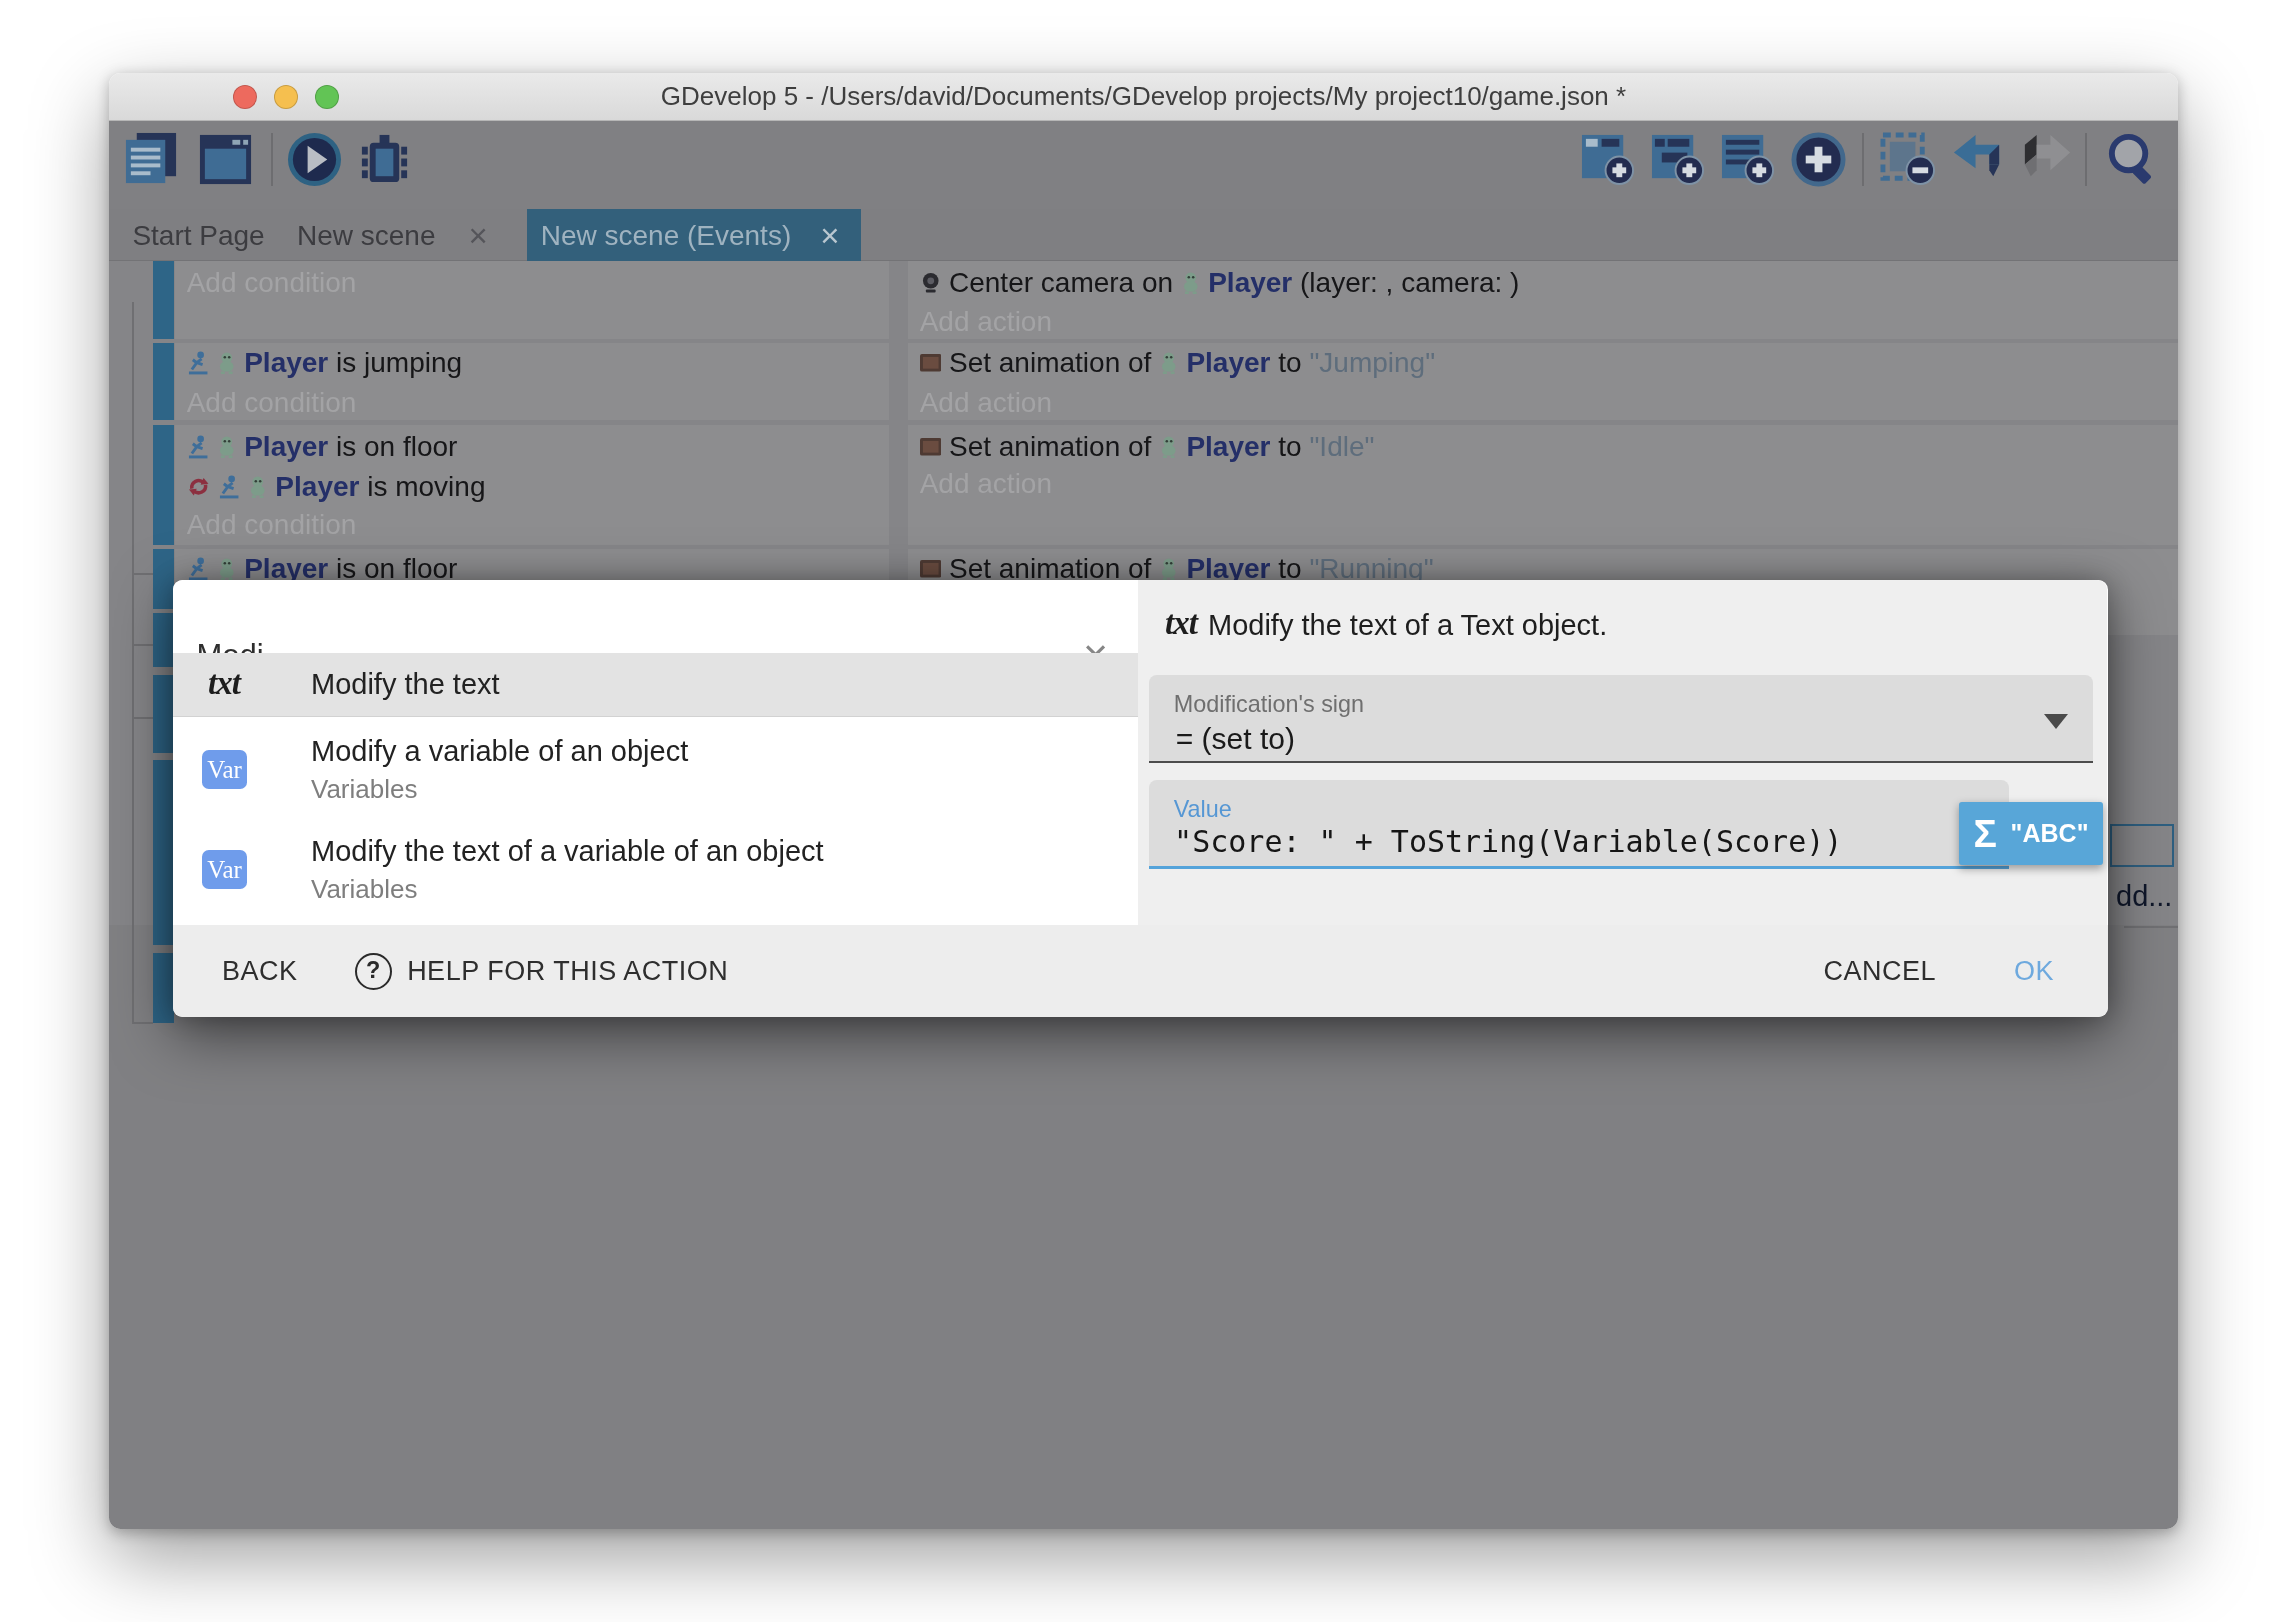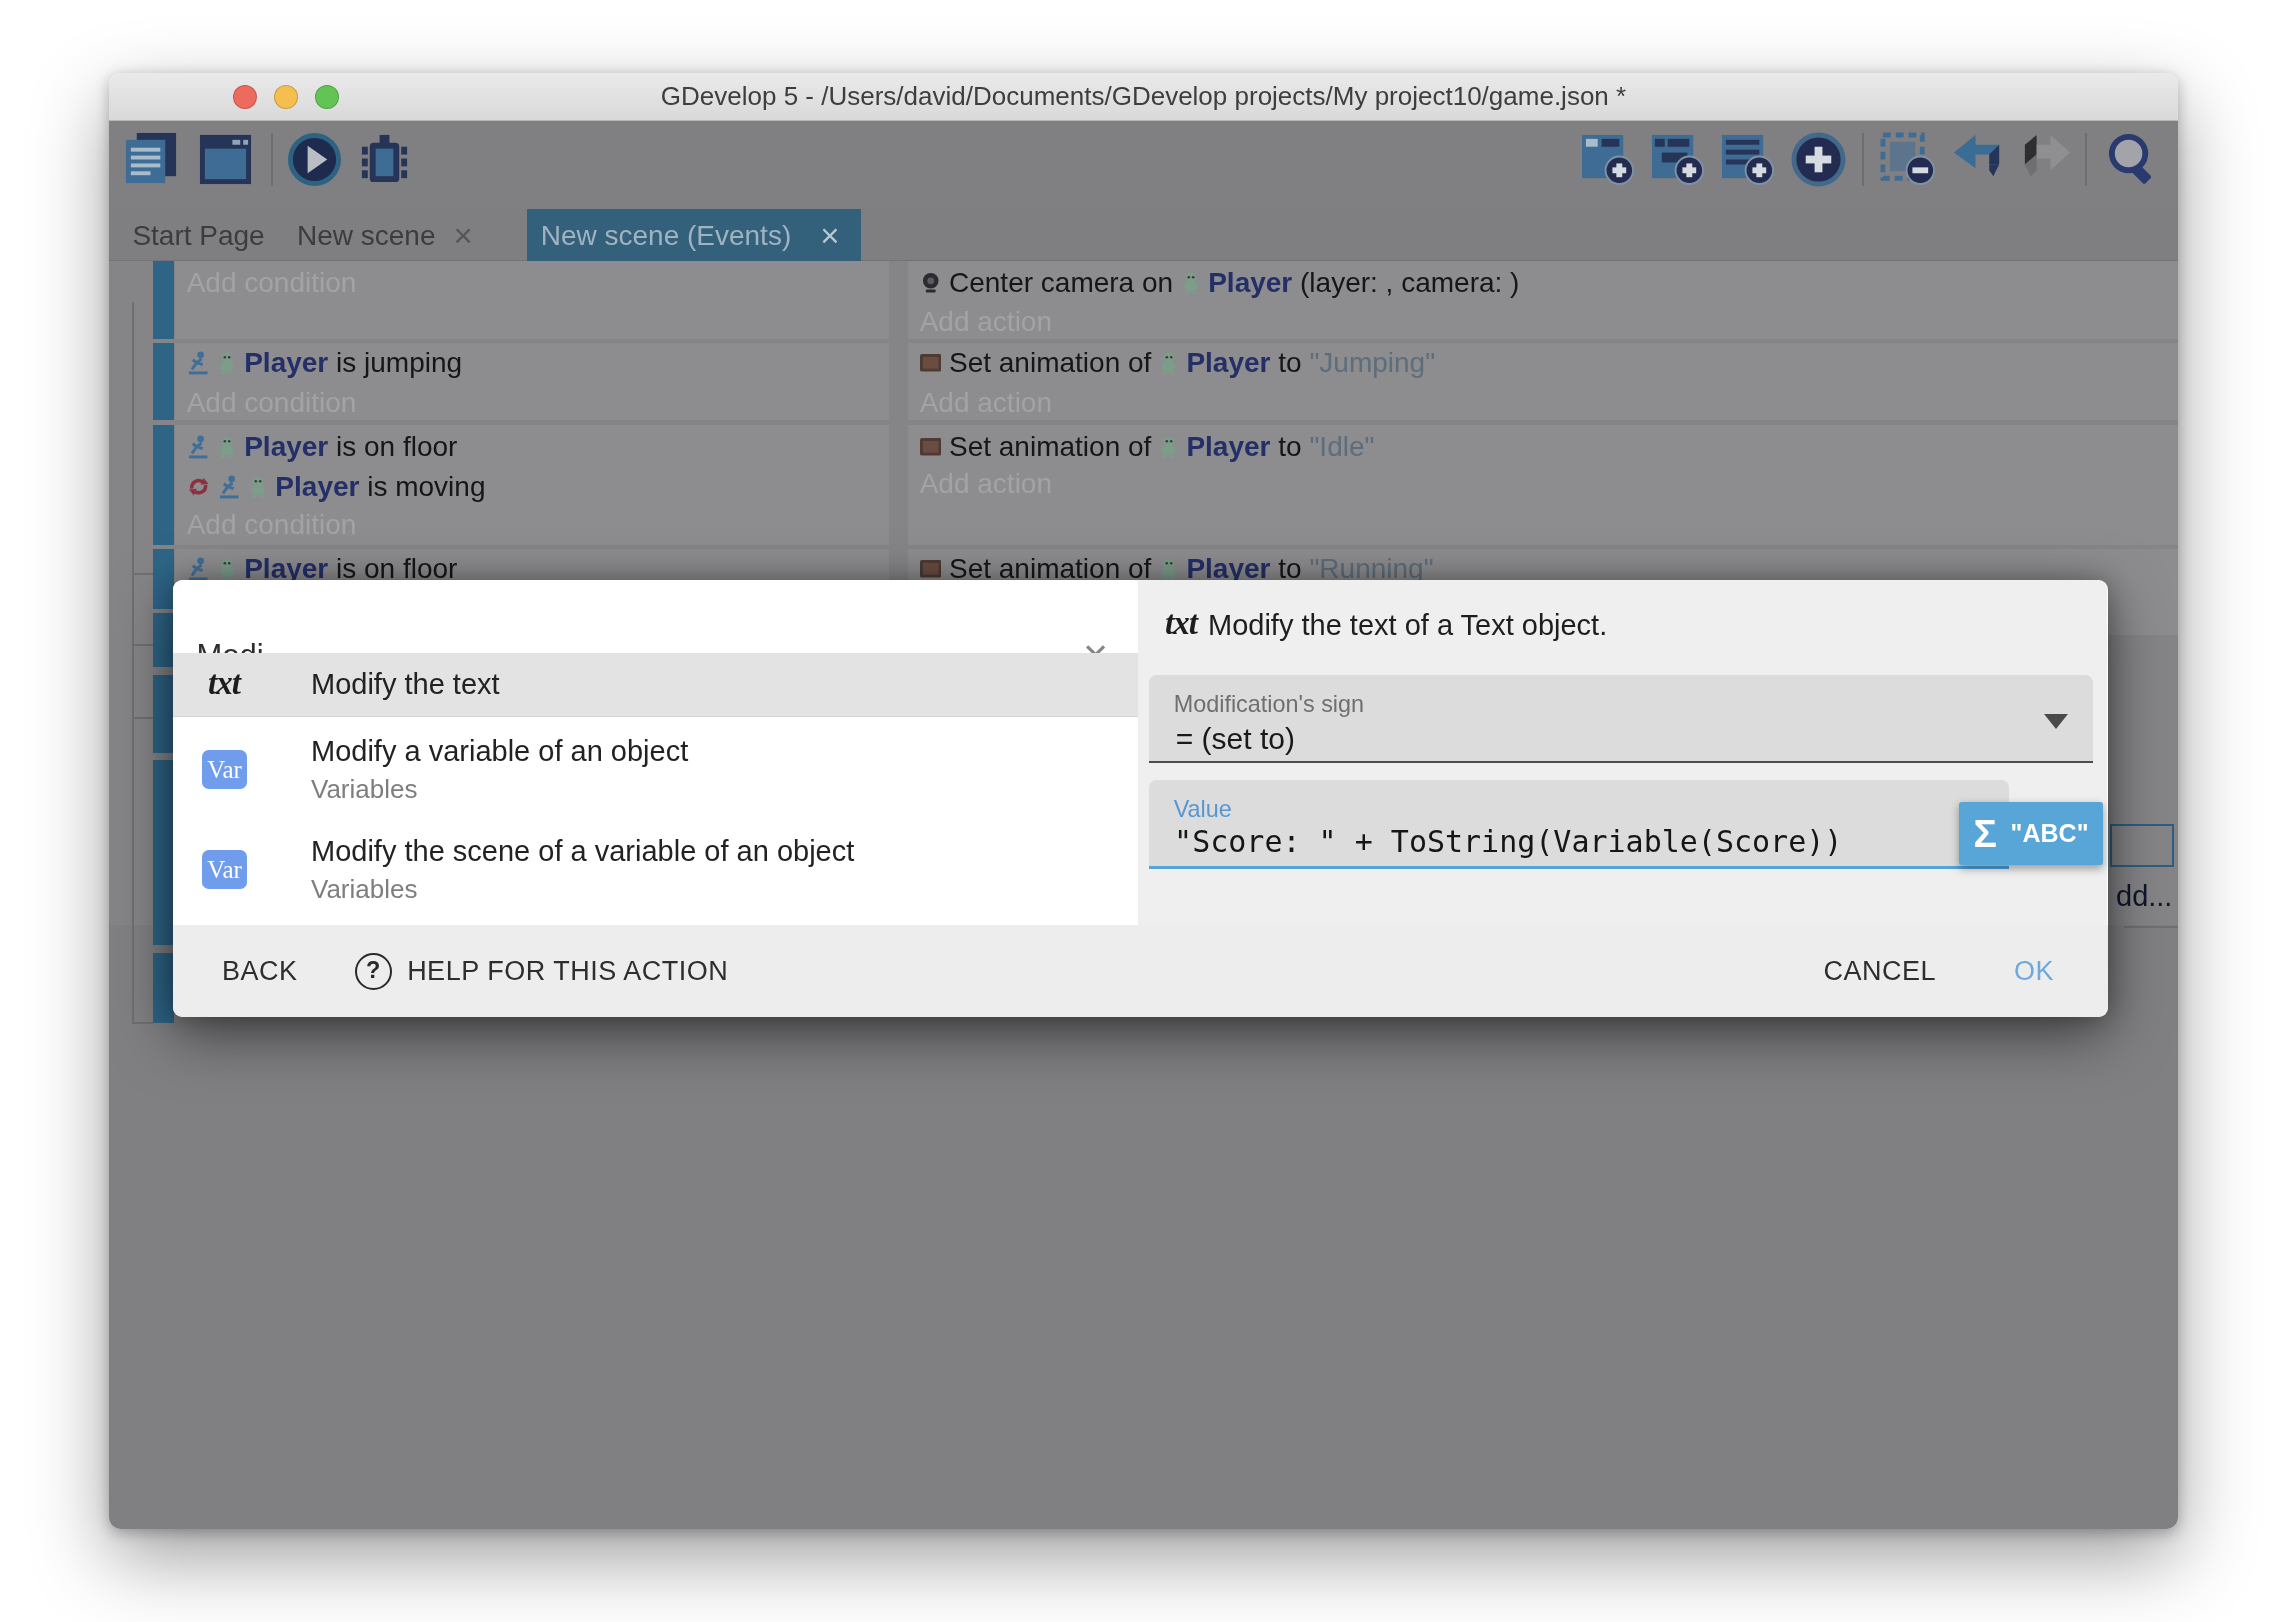--- a/index.html
+++ b/index.html
@@ -210,21 +210,21 @@
       <svg width="57" height="57" viewBox="0 0 58 58">
         <circle cx="25" cy="23" r="17" fill="rgba(205,208,214,.45)" stroke="#2a3a6e" stroke-width="6"></circle>
         <rect x="36" y="34" width="18" height="11" rx="2" transform="rotate(45 36 34)" fill="#2a3a6e"></rect>
       </svg>
     </div>
 
     <div class="tabbar">
       <div class="abs tabflex" style="left:23.4px">
         <span class="tab-label">Start Page</span>
       </div>
-      <div class="abs tabflex" style="left:188px;gap:18px">
+      <div class="abs tabflex" style="left:188px;gap:33px">
         <span class="tab-label">New scene</span>
         <span class="tab-x">×</span>
       </div>
       <div class="tab-active tabflex" style="padding-left:13.7px;gap:0;justify-content:space-between;box-sizing:border-box;padding-right:21.5px">
         <span class="tab-label">New scene (Events)</span>
         <span class="tab-x">×</span>
       </div>
     </div>
 
     <div class="events-area">
@@ -443,21 +443,21 @@
         </div>
 
         <div class="res-item" style="top:147px;height:88px">
           <span class="abs varicon" style="left:29px;top:23.4px">Var</span>
           <span class="res-title" style="top:7.8px">Modify a variable of an object</span>
           <span class="res-sub" style="top:47px">Variables</span>
         </div>
 
         <div class="res-item" style="top:247px;height:88px">
           <span class="abs varicon" style="left:29px;top:23.4px">Var</span>
-          <span class="res-title" style="top:7.8px">Modify the scene of a variable of an object</span>
+          <span class="res-title" style="top:7.8px">Modify the text of a variable of an object</span>
           <span class="res-sub" style="top:47px">Variables</span>
         </div>
       </div>
 
       <div class="dlg-right">
         <span class="abs txticon" style="left:27px;top:25px">txt</span>
         <div class="dr-title">Modify the text of a Text object.</div>
 
         <div class="field" style="left:10.7px;top:95px;width:944px;height:88px;border-bottom:2.9px solid #4c4c4c;box-sizing:border-box">
           <span class="fld-label">Modification's sign</span>

